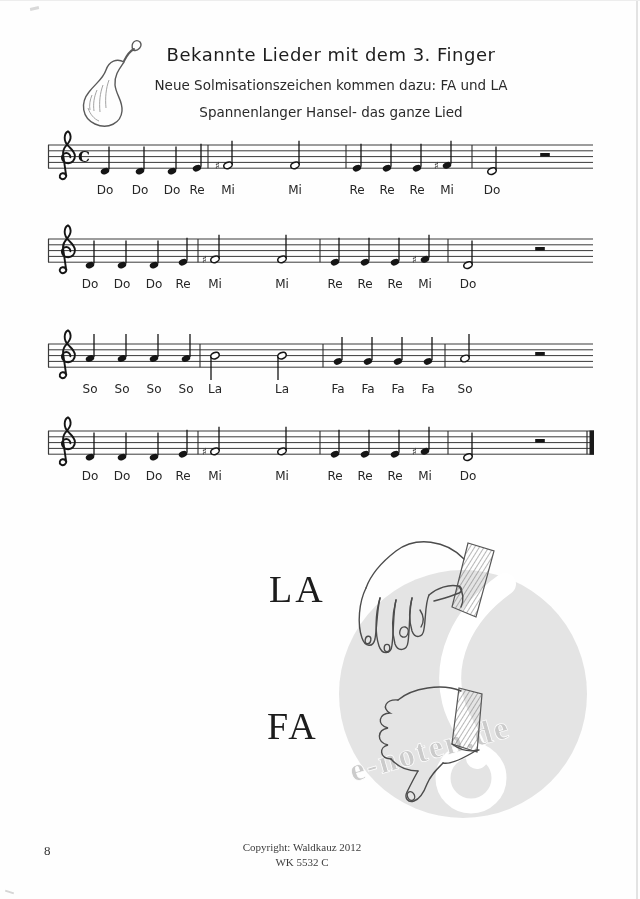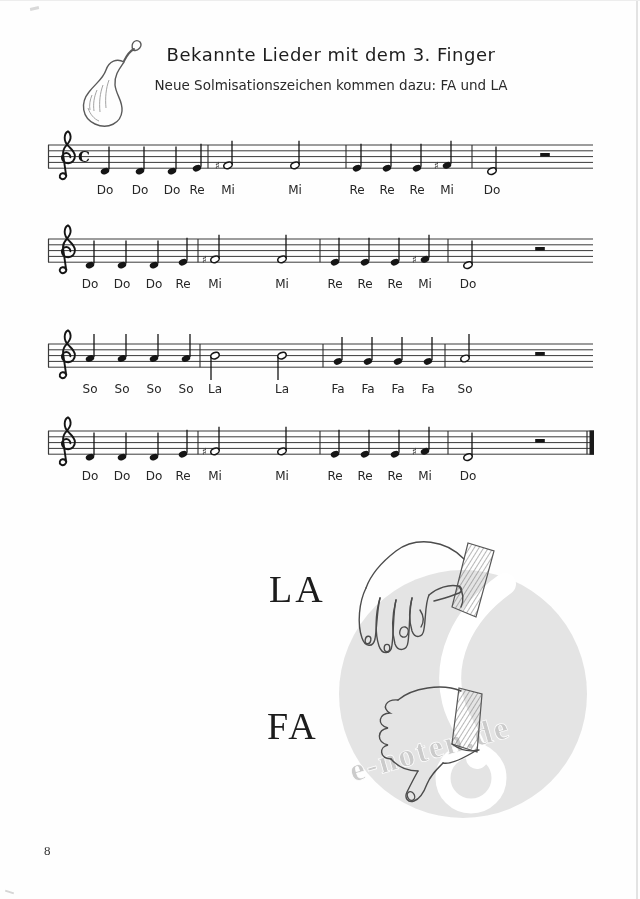--- a/index.html
+++ b/index.html
@@ -56,20 +56,21 @@
       <path d="M 32,57 C 30,62 29,67 30,72"></path>
       <path d="M 37,52 C 34,59 33,66 34,73"></path>
       <path d="M 43,47 C 40,55 39,64 40,74"></path>
       <path d="M 28,70 C 30,76 34,81 39,83"></path>
       <path d="M 49,42 C 46,50 45,60 46,70"></path>
     </g>
   </svg>
 
   <div class="title-block title">Bekannte Lieder mit dem 3. Finger</div>
   <div class="title-block subtitle">Neue Solmisationszeichen kommen dazu: FA und LA</div>
+  <div class="title-block song-title">Spannenlanger Hansel- das ganze Lied</div>
 
   <div class="staff-host" style="top: 123px;">
       <svg width="640" height="84" viewBox="0 0 640 84">
         <line x1="48" y1="22" x2="593" y2="22" stroke="#3a3a3a" stroke-width="1"></line>
         <line x1="48" y1="27.8" x2="593" y2="27.8" stroke="#3a3a3a" stroke-width="1"></line>
         <line x1="48" y1="33.6" x2="593" y2="33.6" stroke="#3a3a3a" stroke-width="1"></line>
         <line x1="48" y1="39.4" x2="593" y2="39.4" stroke="#3a3a3a" stroke-width="1"></line>
         <line x1="48" y1="45.2" x2="593" y2="45.2" stroke="#3a3a3a" stroke-width="1"></line>
         <line x1="48.5" y1="22" x2="48.5" y2="45.2" stroke="#3a3a3a" stroke-width="1.2"></line>
         <path d="M 11.3,45.2 c 0.5,2.9 -3.1,5.0 -5.4,3.3 c -2.1,-1.6 -1.2,-4.8 1.4,-5.2 c 1.9,-0.3 3.5,1.0 3.9,2.6 l -3.1,-21.2 c -0.6,-4.3 1.2,-7.2 3.7,-9.9 c 2.4,-2.6 4.0,-5.0 3.8,-8.2 c -0.2,-2.5 -1.2,-4.6 -2.6,-5.3 c -1.9,0.9 -3.2,3.4 -3.3,6.2 c -0.2,3.7 1.4,6.4 4.2,9.1 c 2.9,2.8 5.8,5.1 6.0,9.2 c 0.2,4.3 -2.9,7.4 -6.6,7.5 c -3.5,0.1 -6.2,-2.3 -6.4,-5.3 c -0.2,-3.0 2.1,-5.0 4.4,-5.0 c 2.4,0 4.2,2.1 4.1,4.2" transform="translate(55,7)" fill="none" stroke="#151515" stroke-width="1.9" stroke-linecap="round" stroke-linejoin="round"></path>
@@ -303,15 +304,19 @@
       <path d="M 398,700 C 412,688 442,683 461,691"></path>
       <path d="M 398,700 C 386,699 381,708 390,713 C 379,713 376,725 388,728 C 377,730 376,742 388,745 C 379,747 379,758 391,759"></path>
       <path d="M 391,759 C 398,767 408,771 418,771"></path>
       <path d="M 477,750 C 464,758 451,765 443,763"></path>
       <path d="M 418,771 C 414,778 410,786 407,792 C 404,798 408,803 414,801 C 420,799 424,792 427,784 C 430,776 436,770 443,763"></path>
       <path d="M 452,744 C 460,750 470,752 479,750"></path>
       <ellipse cx="411" cy="796" rx="3.5" ry="4.5" transform="rotate(-25 411 796)"></ellipse>
     </g>
   </svg>
 
+  <div class="footer">
+    <div>Copyright: Waldkauz 2012</div>
+    <div>WK 5532 C</div>
+  </div>
   <div class="page-number">8</div>
 
 </div>
 
 </body></html>

